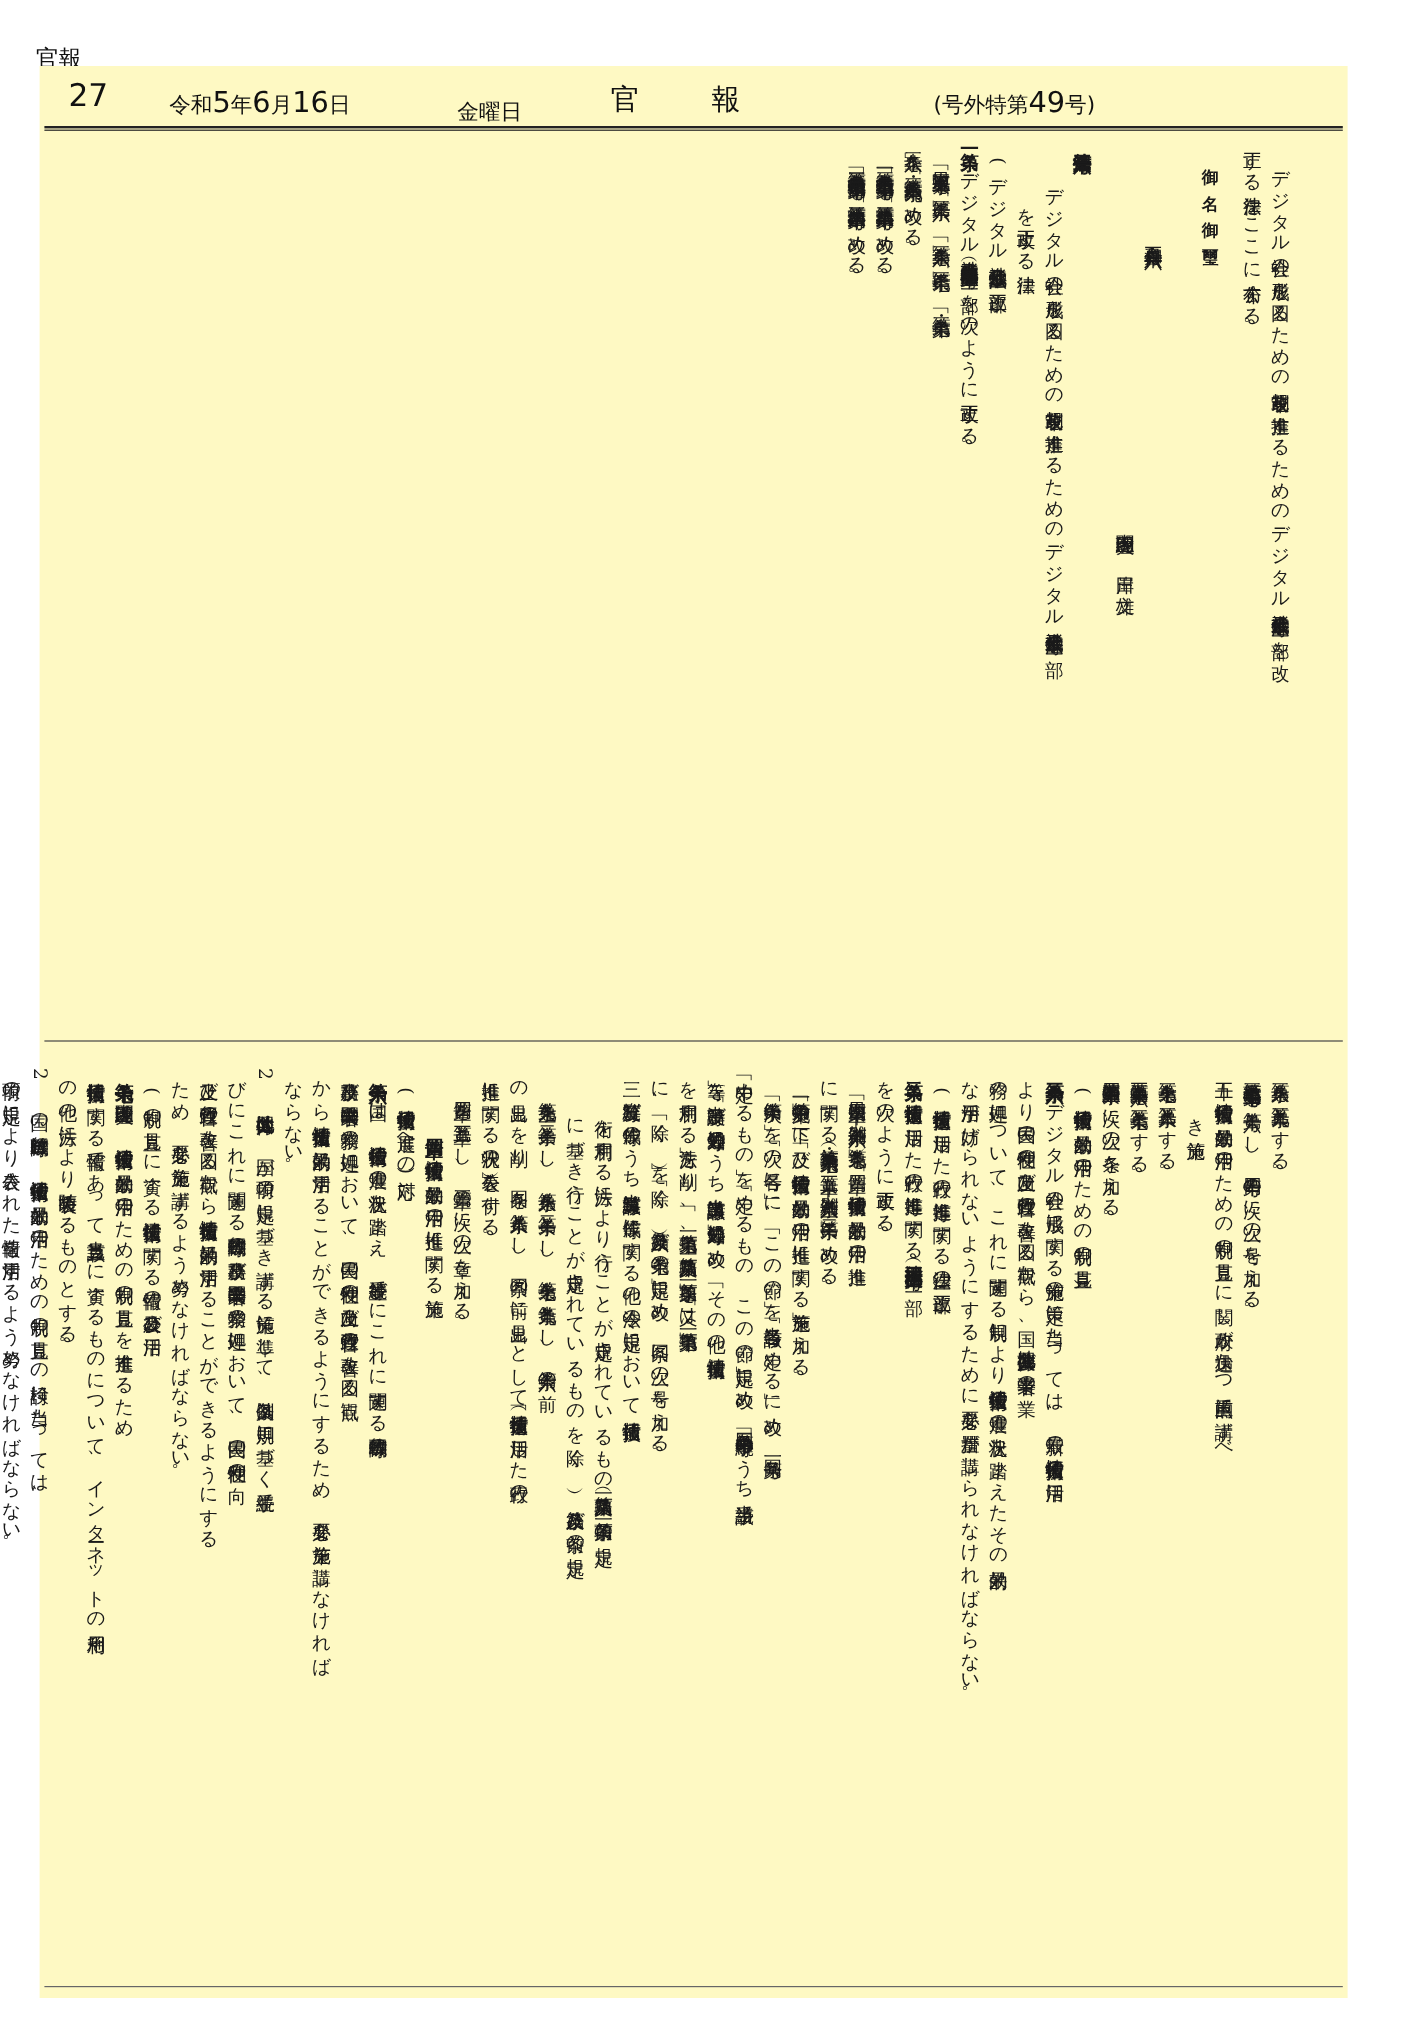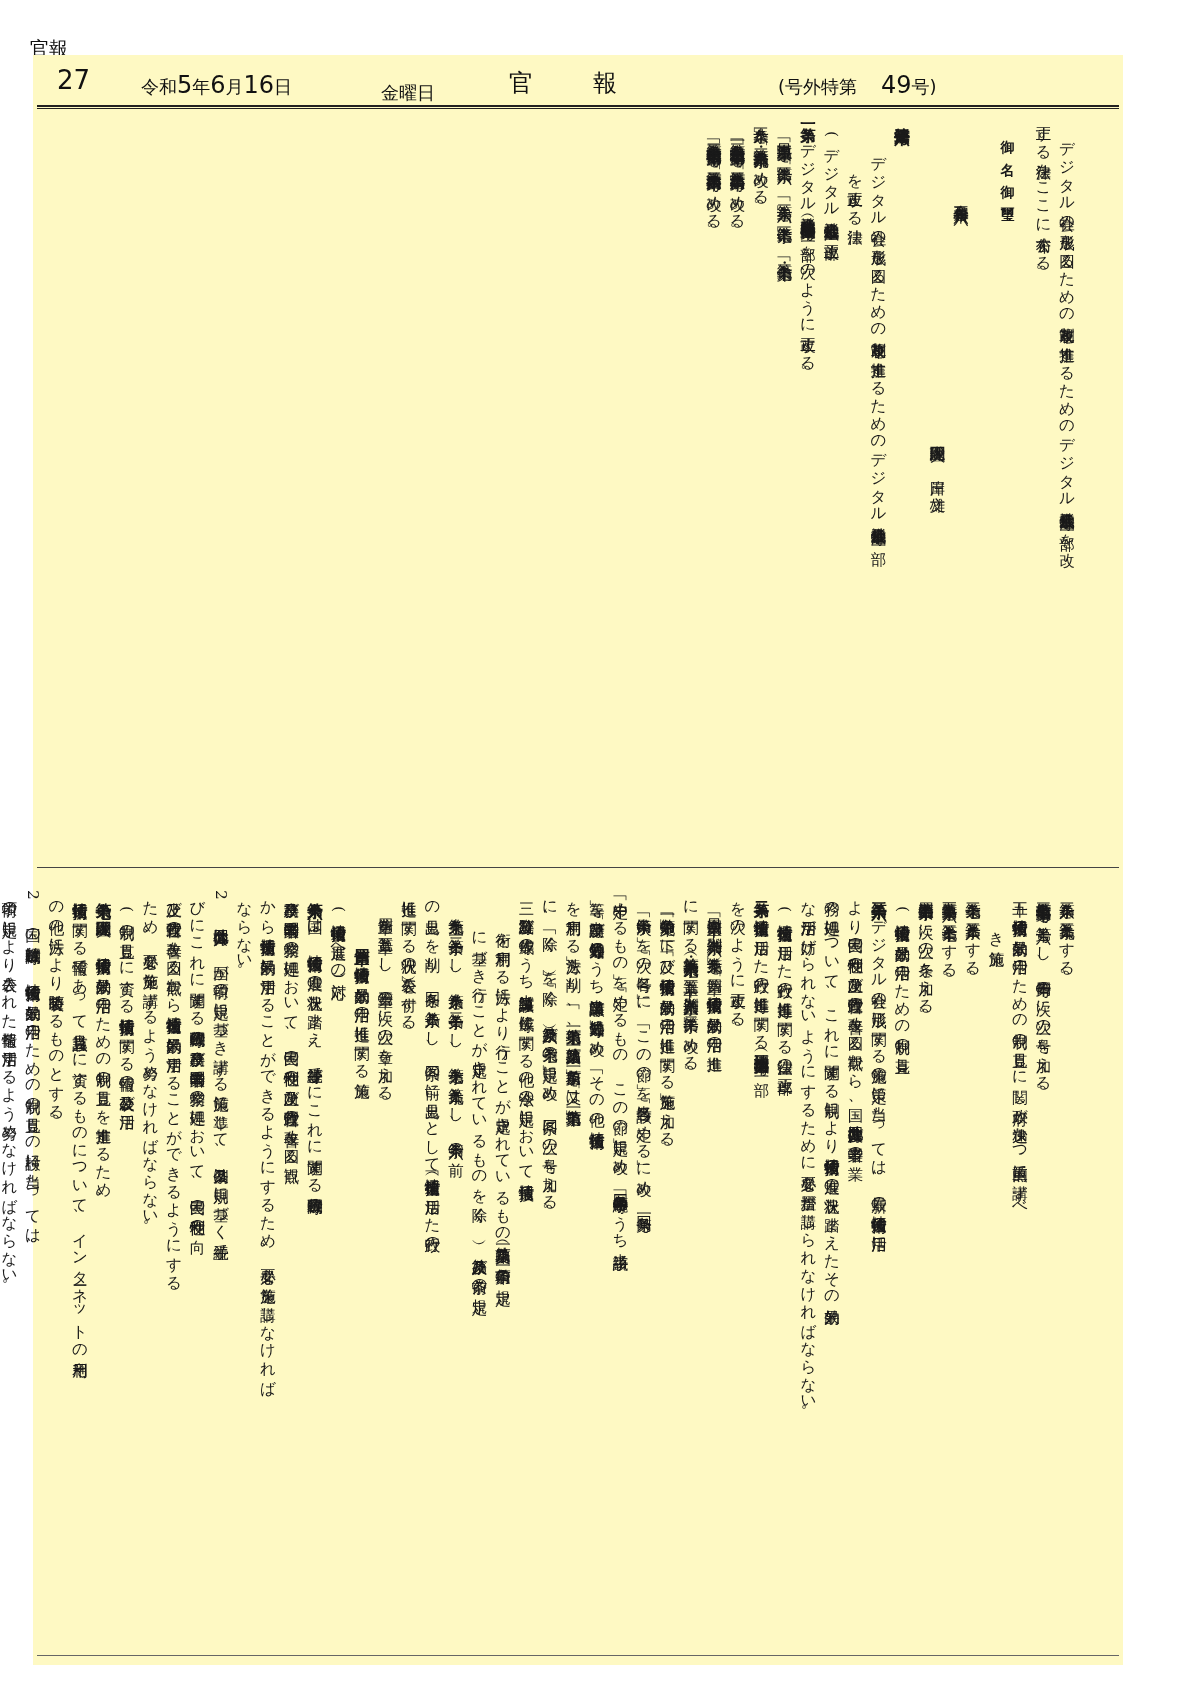--- a/index.html
+++ b/index.html
@@ -20,21 +20,21 @@
     position: absolute; left: 0; top: 0; width: 1090px; height: 50px;
     font-family: "DejaVu Sans", sans-serif;
   }
   .mh { position: absolute; top: 16px; font-size: 18px; color: #111; white-space: nowrap; }
   .mh-page { left: 24px; font-size: 26px; top: 10px; }
   .mh-date { left: 108px; }
   .mh-date .big { font-size: 24px; }
   .mh-day { left: 348px; margin-top: 10px; }
   .mh-title { left: 476px; font-size: 24px; top: 12px; letter-spacing: 60px; }
   .mh-issue { left: 745px; }
-  .mh-issue .big { font-size: 24px; margin-left: 24px; }
+  .mh-issue .big { font-size: 24px; }
   .rule-top {
     position: absolute; left: 4px; top: 50px; width: 1082px; height: 0;
     border-top: 2px solid #222; border-bottom: 1px solid #222; padding-top: 1px;
   }
   .rule-mid { position: absolute; left: 4px; top: 812px; width: 1082px; border-top: 1px solid #444; }
   .rule-bot { position: absolute; left: 4px; top: 1600px; width: 1082px; border-top: 1px solid #666; }
 
   .block {
     position: absolute;
     writing-mode: vertical-rl;

